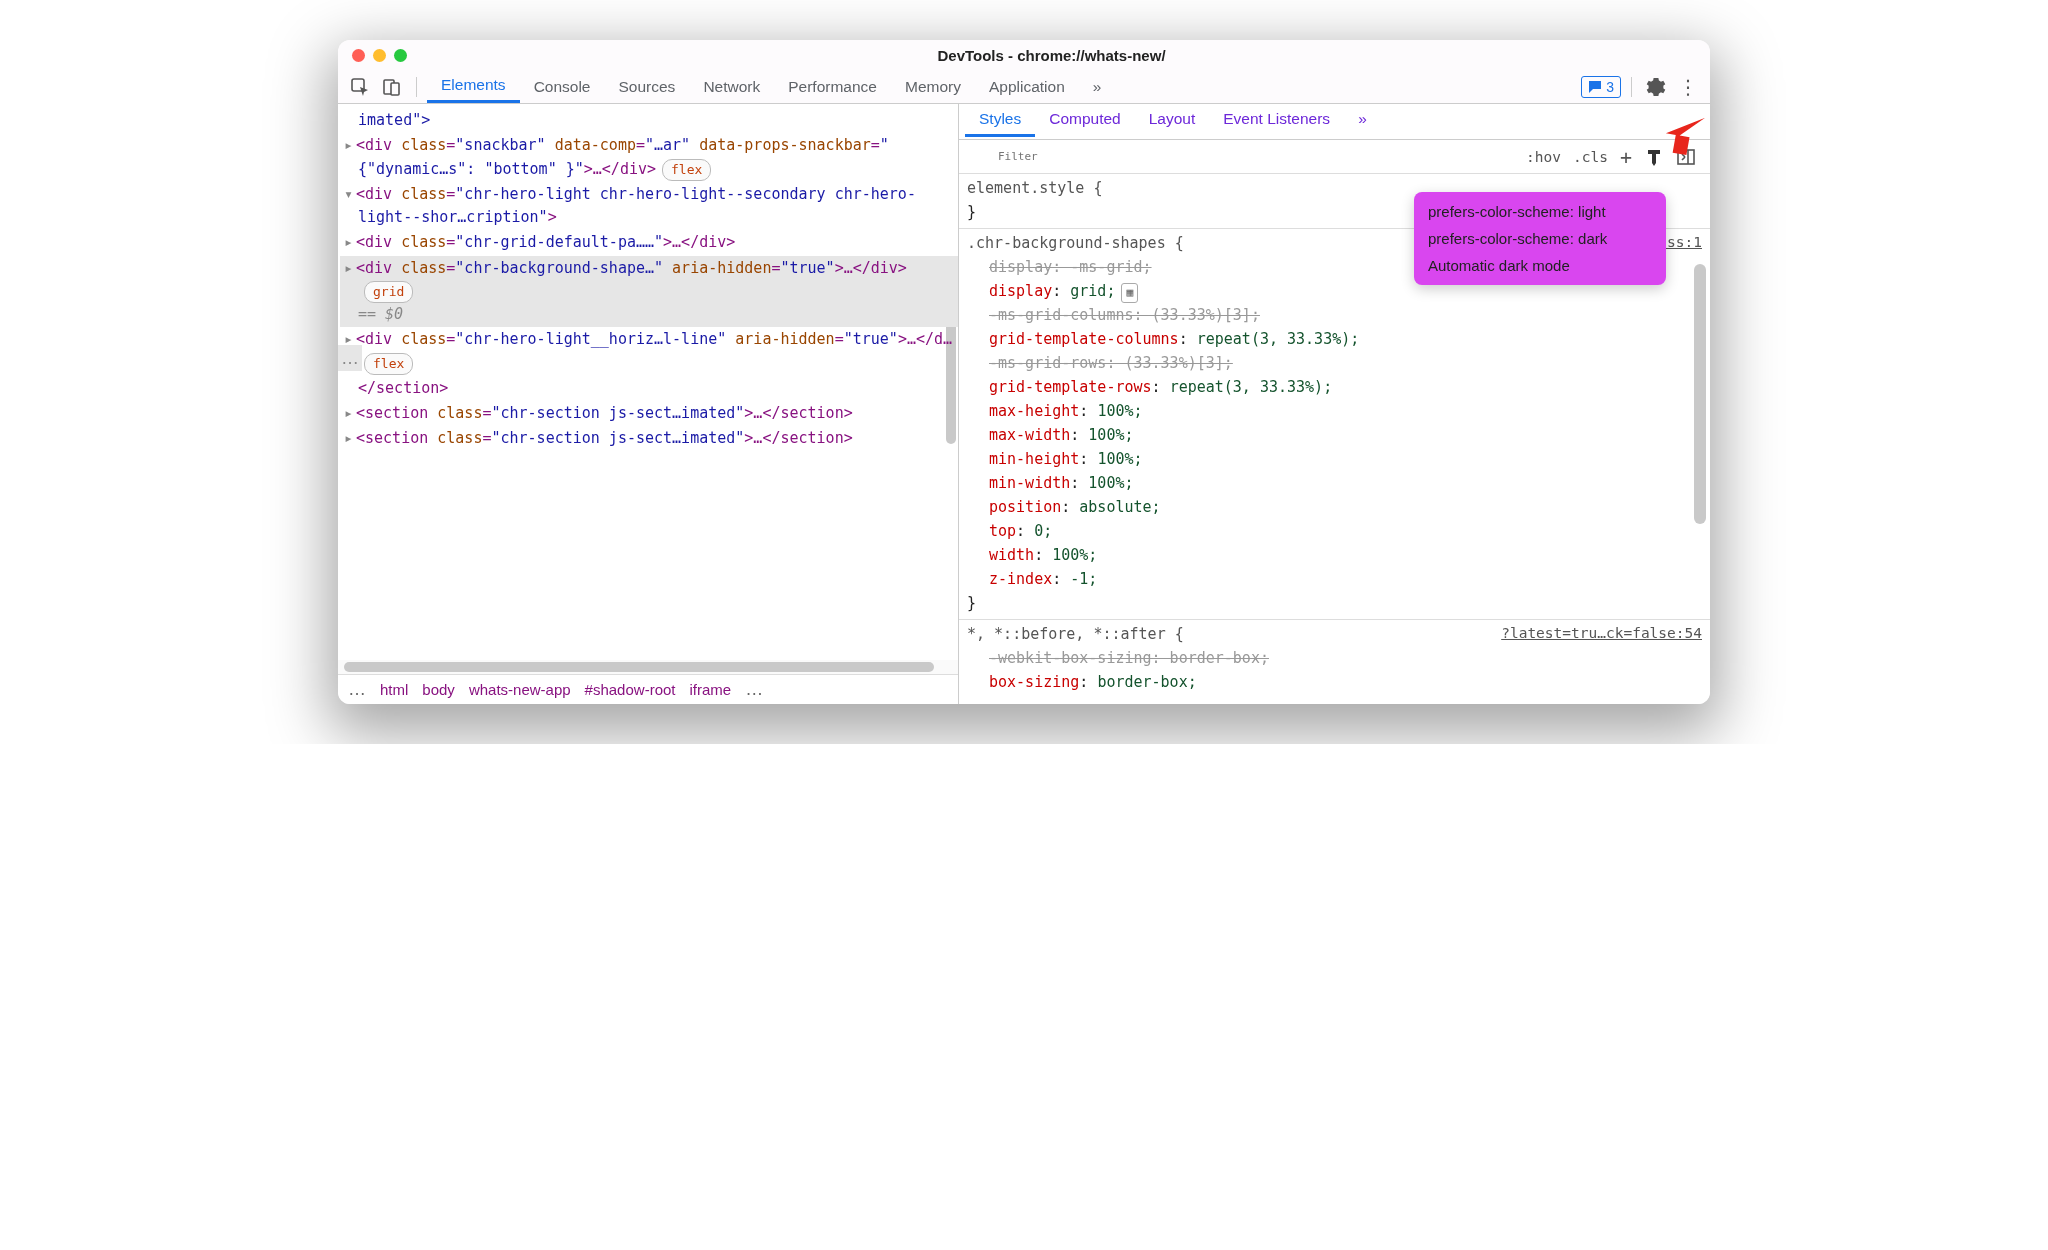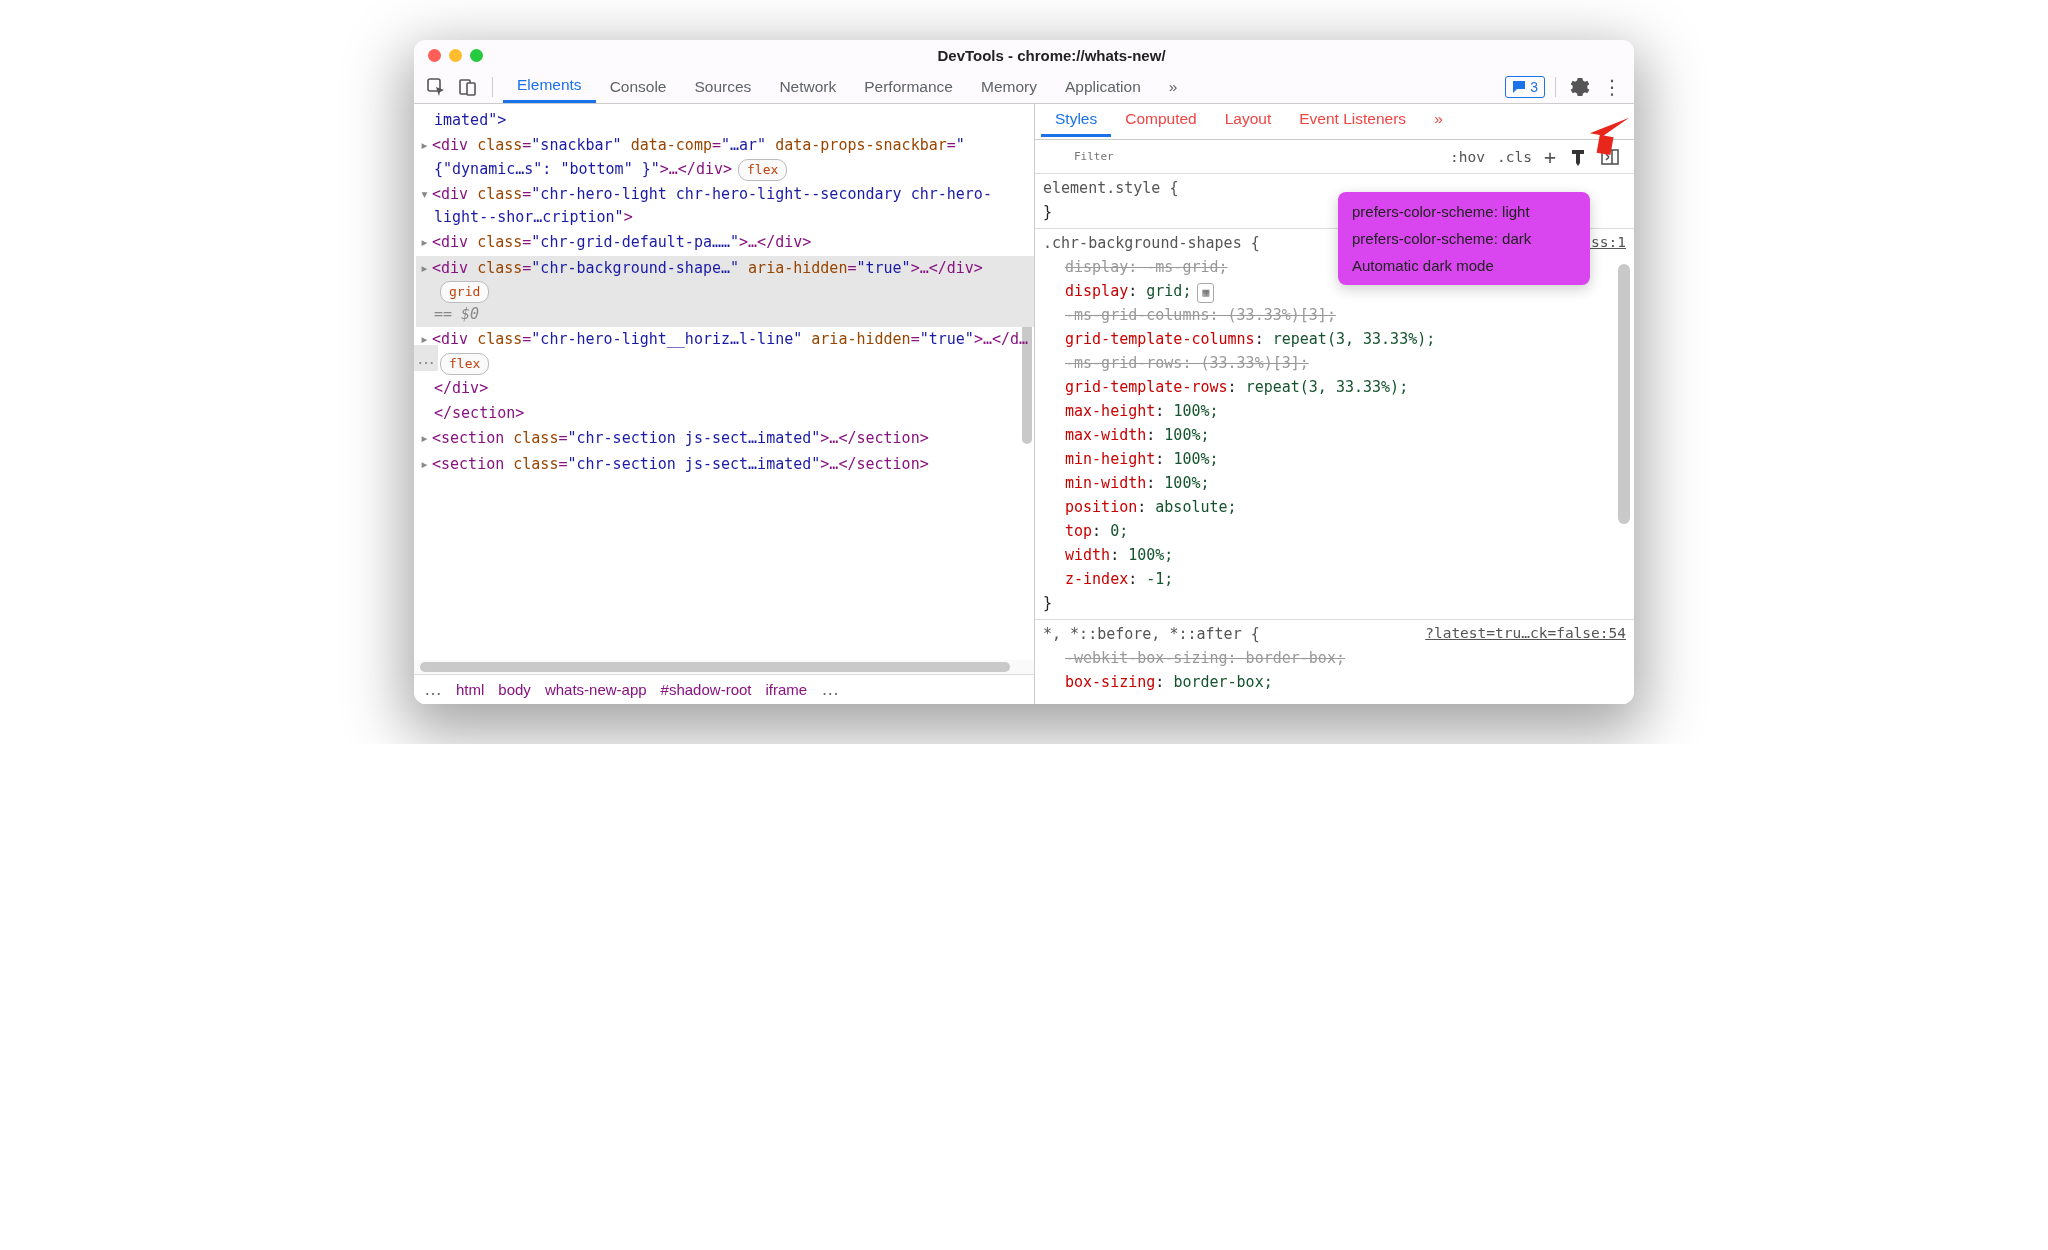--- a/index.html
+++ b/index.html
@@ -6,21 +6,21 @@
 body {
   font-family: -apple-system, BlinkMacSystemFont, "Lucida Grande", sans-serif;
   background: #fff;
   display: flex;
   justify-content: center;
   align-items: flex-start;
   padding: 40px;
   color: #222;
 }
 .window {
-  width: 1220px;
+  width: 1372px;
   border-radius: 12px;
   background: #fdfbfd;
   box-shadow: 0 20px 60px 10px rgba(0,0,0,0.35);
   overflow: hidden;
   position: relative;
 }
 .titlebar {
   height: 30px;
   display: flex;
   align-items: center;
@@ -80,21 +80,21 @@
 .left .vscroll { position:absolute; right:2px; top:210px; width:10px; height:130px; background:#c9c9c9; border-radius:5px;}
 .left .hscroll-track { height:14px; background:#fafafa; }
 .left .hscroll { height:10px; margin:2px 6px; width:590px; background:#c9c9c9; border-radius:5px;}
 
 .breadcrumb {
   display:flex; align-items:center; gap:14px; padding:4px 10px; font-size:15px; border-top:1px solid #ddd; color:#881280;
 }
 .breadcrumb .more{color:#666; font-size:18px;}
 
 .styles-tabs { display:flex; align-items:flex-start; border-bottom:1px solid #ccc; height:36px; padding:0 6px;}
-.stab { padding:6px 14px; font-size:15.5px; color:#ef4444;}
+.stab { padding:6px 14px; font-size:15.5px; color:#6d28d9;}
 .stab.active { color:#1a73e8; border-bottom:3px solid #1a73e8;}
 
 .filter-row{ display:flex; align-items:center; border-bottom:1px solid #ddd; height:34px; padding:0 8px; font-family:Menlo,monospace;}
 .filter-row input{ flex:1; border:none; outline:none; font-size:11px; background:transparent; font-family:Menlo,monospace; color:#555;margin-left:31px;}
 .fr-btn{ padding:0 6px; color:#555; font-size:14.5px;}
 .fr-plus{ font-size:20px; color:#555; padding:0 6px;}
 
 .rules{ font-family:Menlo,monospace; font-size:15px; flex:1; overflow:hidden; }
 .rule-block{ border-bottom:1px solid #ddd; padding:2px 8px 4px 8px; line-height:1.6;}
 .sel{ color:#555; }
@@ -186,21 +186,20 @@
         <div class="line ind2"><span class="collapse-arrow">▸</span><span class="tagc">&lt;div </span><span class="attrn">class</span><span class="tagc">=</span><span class="attrv">"snackbar"</span> <span class="attrn">data-comp</span><span class="tagc">=</span><span class="attrv">"…ar"</span> <span class="attrn">data-props-snackbar</span><span class="tagc">=</span><span class="attrv">"{"dynamic…s": "bottom" }"</span><span class="tagc">&gt;…&lt;/div&gt;</span><span class="badge">flex</span></div>
 
         <div class="line ind2"><span class="collapse-arrow">▾</span><span class="tagc">&lt;div </span><span class="attrn">class</span><span class="tagc">=</span><span class="attrv">"chr-hero-light chr-hero-light--secondary chr-hero-light--shor…cription"</span><span class="tagc">&gt;</span></div>
 
         <div class="line ind3"><span class="collapse-arrow">▸</span><span class="tagc">&lt;div </span><span class="attrn">class</span><span class="tagc">=</span><span class="attrv">"chr-grid-default-pa……"</span><span class="tagc">&gt;…&lt;/div&gt;</span></div>
 
         <div class="line ind3 sel-row"><span class="collapse-arrow">▸</span><span class="tagc">&lt;div </span><span class="attrn">class</span><span class="tagc">=</span><span class="attrv">"chr-background-shape…"</span> <span class="attrn">aria-hidden</span><span class="tagc">=</span><span class="attrv">"true"</span><span class="tagc">&gt;…&lt;/div&gt;</span><span class="badge">grid</span><br><span class="dollar">== $0</span></div>
 
         <div class="line ind3"><span class="collapse-arrow">▸</span><span class="tagc">&lt;div </span><span class="attrn">class</span><span class="tagc">=</span><span class="attrv">"chr-hero-light__horiz…l-line"</span> <span class="attrn">aria-hidden</span><span class="tagc">=</span><span class="attrv">"true"</span><span class="tagc">&gt;…&lt;/d…</span><br><span class="badge">flex</span></div>
 
-        <div class="line ind2"><span class="tagc">&lt;/div&gt;</span></div>
         <div class="line ind1"><span class="tagc">&lt;/section&gt;</span></div>
 
         <div class="line ind1"><span class="collapse-arrow">▸</span><span class="tagc">&lt;section </span><span class="attrn">class</span><span class="tagc">=</span><span class="attrv">"chr-section js-sect…imated"</span><span class="tagc">&gt;…&lt;/section&gt;</span></div>
         <div class="line ind1"><span class="collapse-arrow">▸</span><span class="tagc">&lt;section </span><span class="attrn">class</span><span class="tagc">=</span><span class="attrv">"chr-section js-sect…imated"</span><span class="tagc">&gt;…&lt;/section&gt;</span></div>
       </div>
 
       <div class="hscroll-track">
           <div class="hscroll"></div>
         </div>
 

